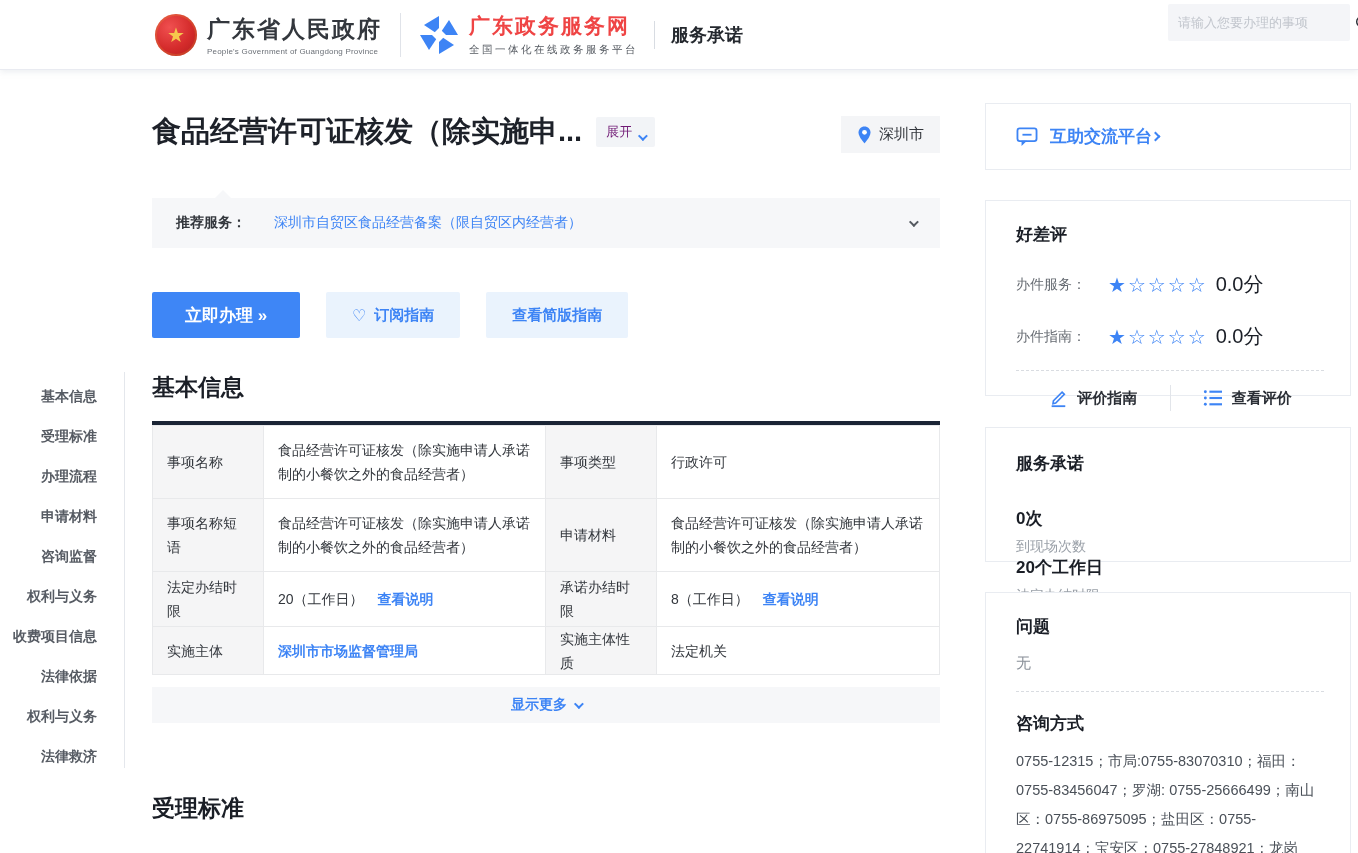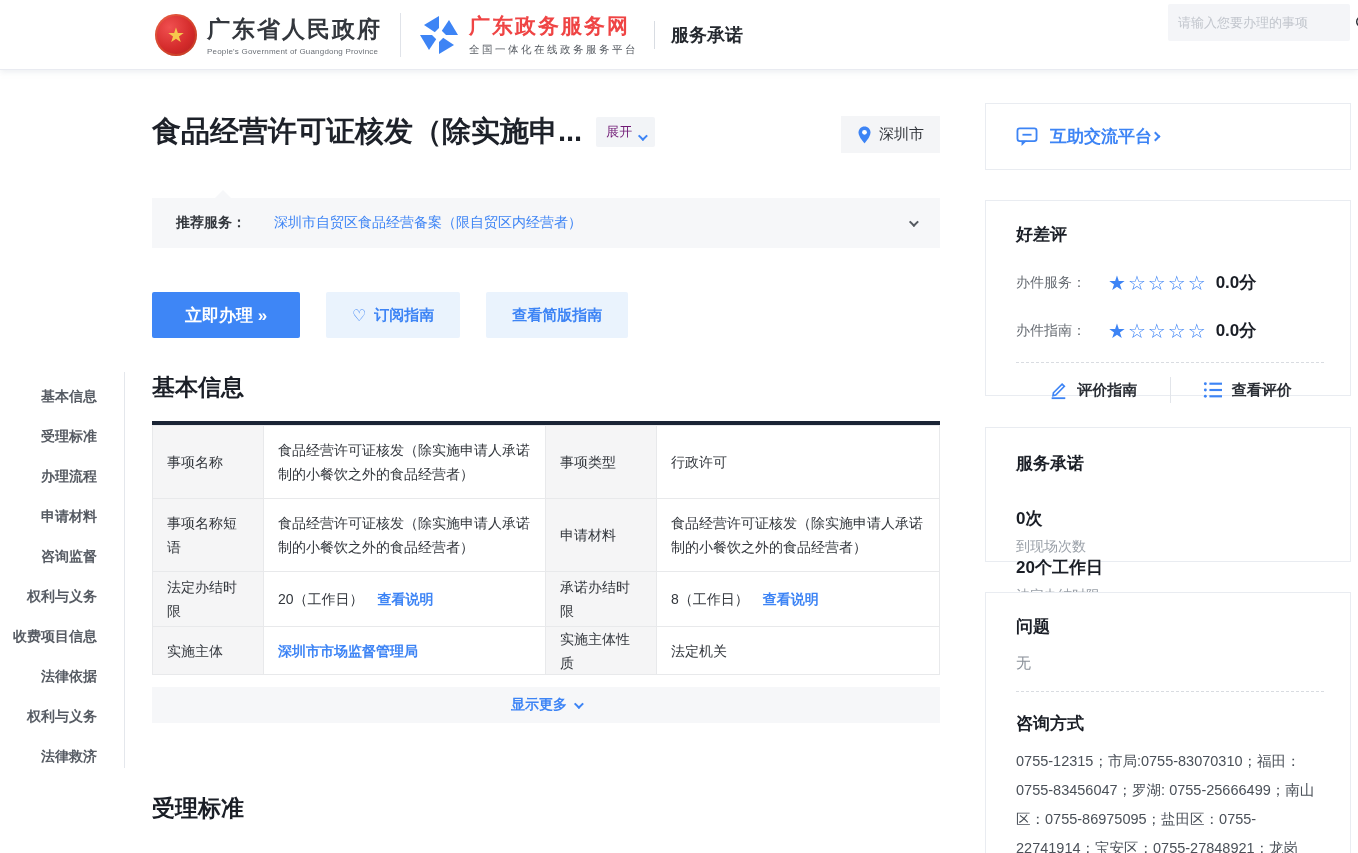--- a/index.html
+++ b/index.html
@@ -117,21 +117,21 @@
   .rp1 { top:103px; height:67px; display:flex; align-items:center; padding:0 24px 0 30px; cursor:pointer; }
   .rp1-label { color:#3d84f5; font-size:17px; font-weight:bold; margin-left:12px; }
 
   .rp2 { top:200px; height:196px; padding:22px 26px 0 30px; }
   .rp-title { font-size:17px; font-weight:bold; color:#1a1e26; }
   .rating-row { display:flex; align-items:center; margin-top:25px; }
   .rating-label { font-size:14px; color:#666b72; width:92px; }
   .stars { letter-spacing:2px; font-size:20px; line-height:1; }
   .star-fill { color:#3d84f5; }
   .star-empty { color:#3d84f5; }
-  .score { font-size:17px; font-weight:bold; color:#1a1e26; margin-left:8px; }
+  .score { font-size:20px; font-weight:normal; color:#1a1e26; margin-left:8px; }
   .dash-divider { border-top:1px dashed #d9dce1; margin-top:20px; }
   .rating-links { display:flex; margin-top:14px; }
   .rating-link { flex:1; display:flex; align-items:center; justify-content:center; gap:9px; font-size:15px; font-weight:bold; color:#2b2f36; cursor:pointer; }
   .rating-links .v-sep { width:1px; height:26px; background:#e2e5ea; }
 
   .rp3 { top:427px; height:135px; padding:24px 26px 0 30px; }
   .promise-row { display:flex; margin-top:32px;flex-direction:column; }
   .promise-item { margin-right:0; }
   .promise-item:nth-child(1){ width:105px; }
   .promise-item:nth-child(2){ width:128px; }

